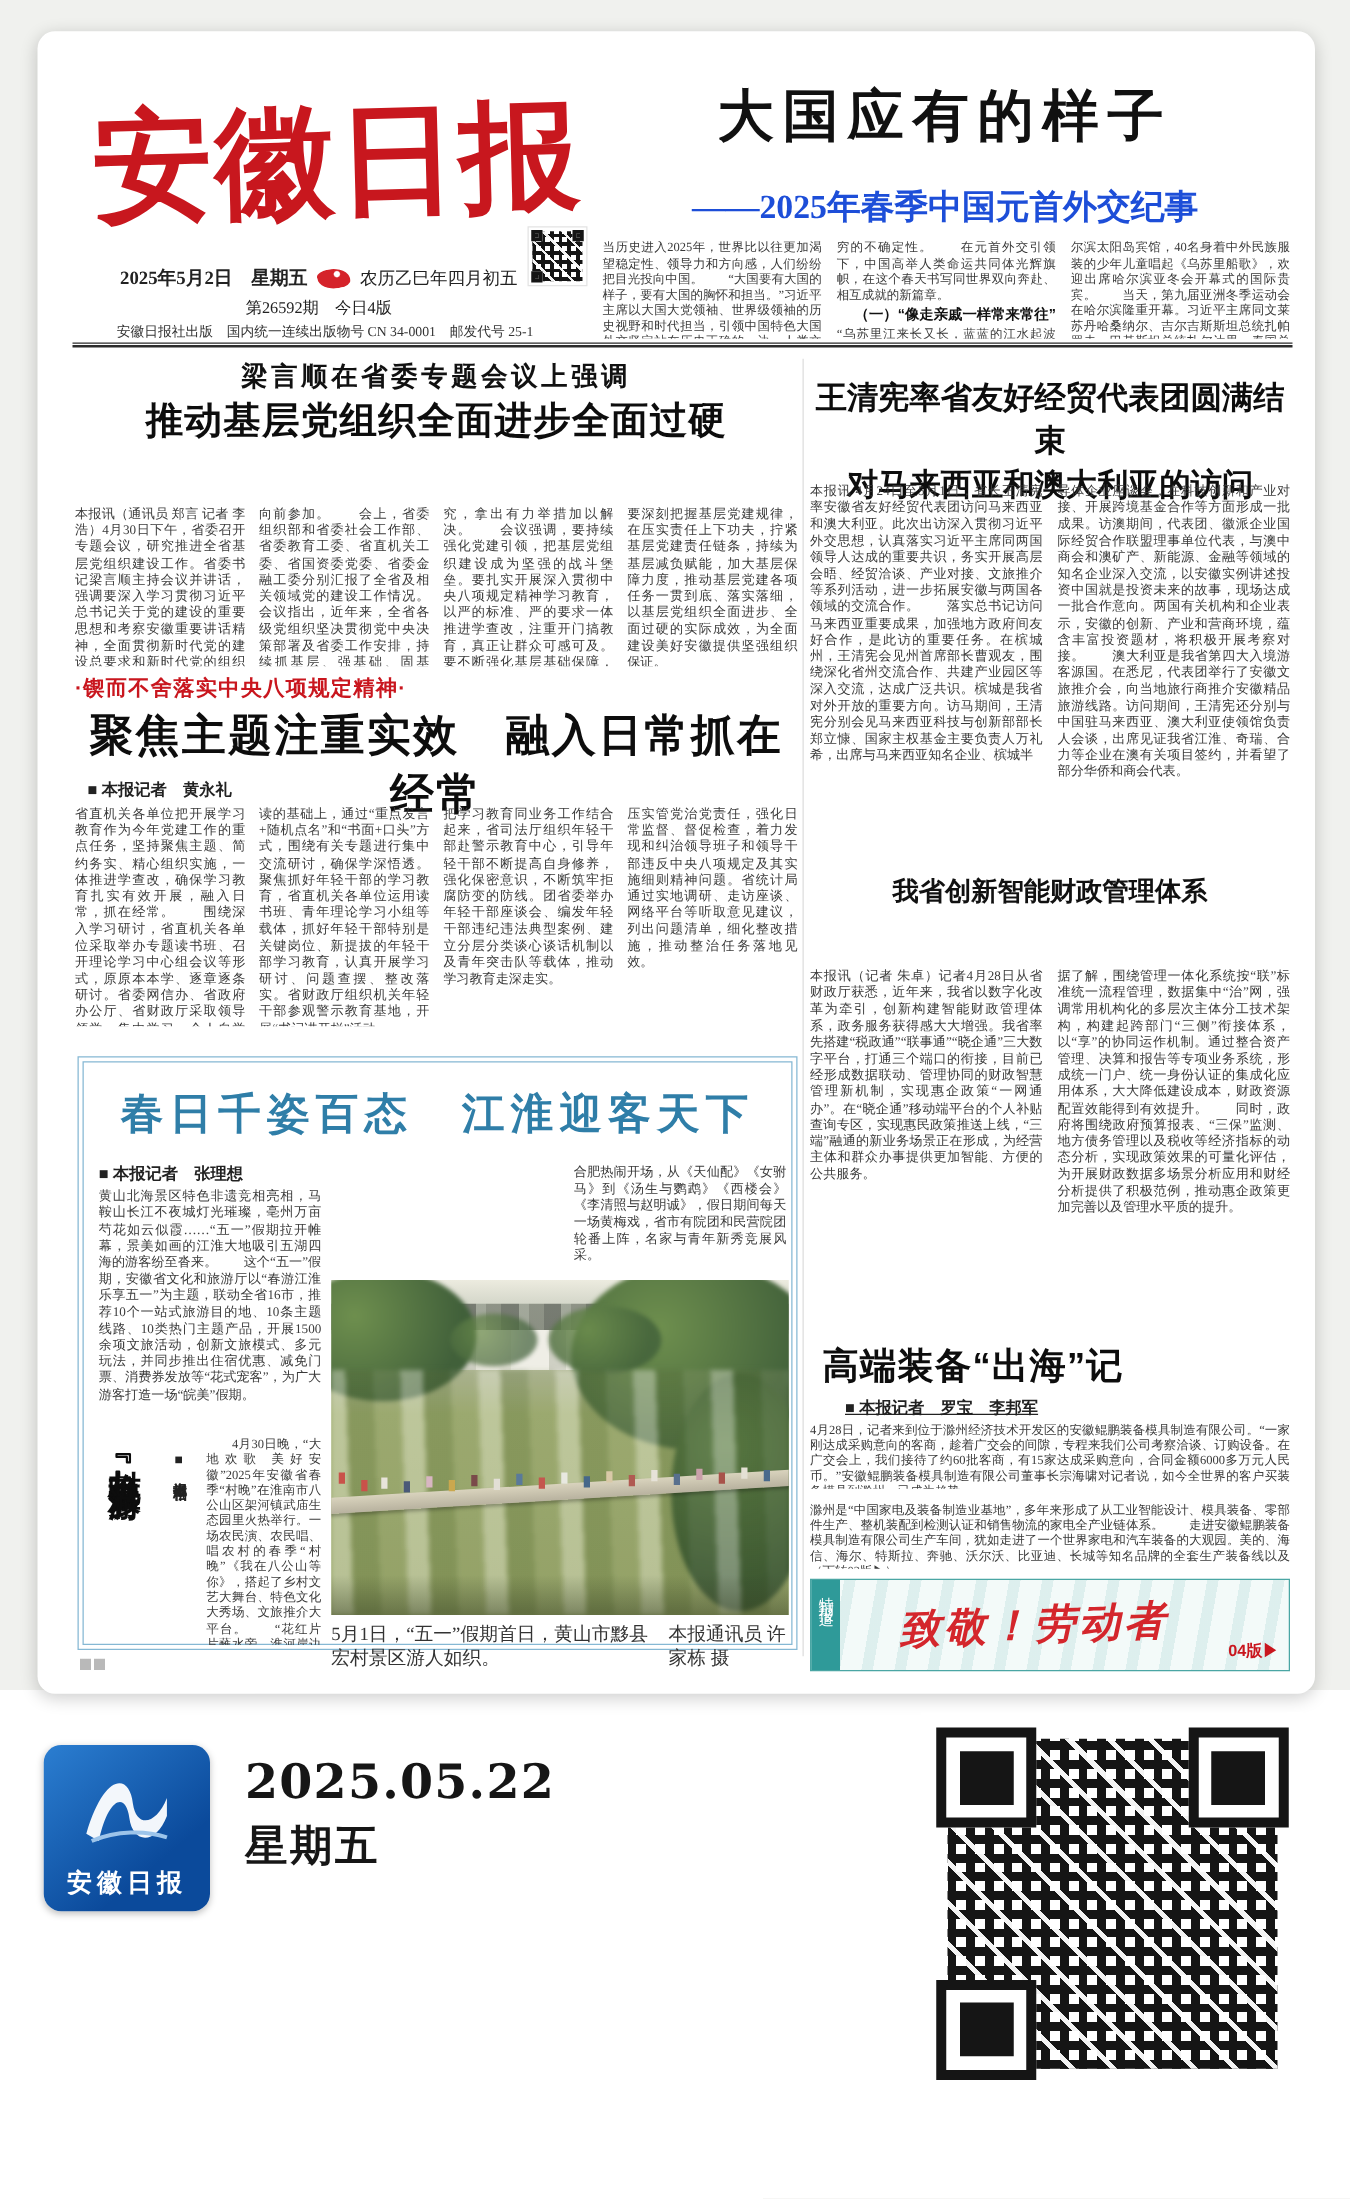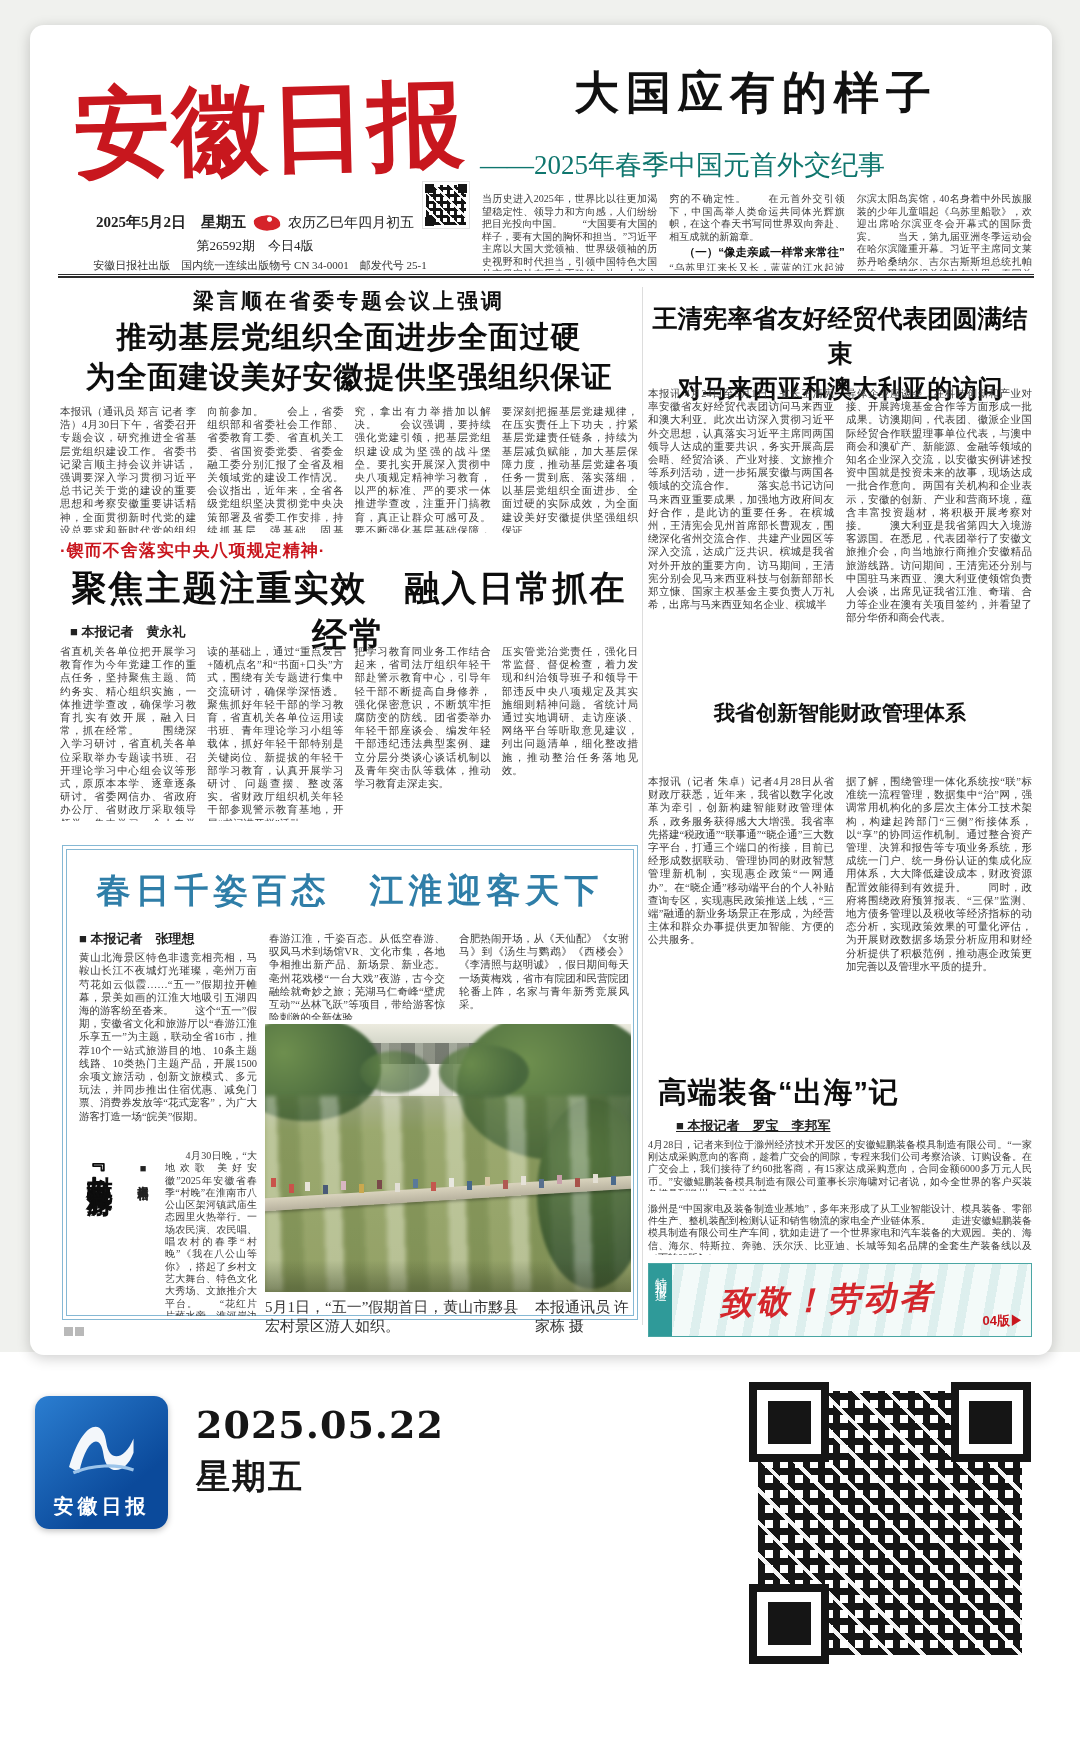--- a/index.html
+++ b/index.html
@@ -32,22 +32,22 @@
      repeating-linear-gradient(0deg,#151515 0 7px,transparent 7px 15px),
      repeating-linear-gradient(90deg,#151515 0 7px,transparent 7px 15px);}
   .fp{position:absolute;width:21%;height:21%;background:#fff;border:3px solid #151515;}
   .fp i{position:absolute;inset:17%;background:#151515;}
   .qr-big .fp{border-width:8px;}
   .fp.tl{left:4%;top:4%;} .fp.tr{right:4%;top:4%;} .fp.bl{left:4%;bottom:4%;}
   .qr-small{left:392px;top:156px;width:48px;height:48px;border:1px solid #e3e3e3;}
   
   .lead-title{position:absolute;left:450px;top:38px;width:552px;text-align:center;
               font-size:45px;font-weight:900;letter-spacing:7px;color:#111;}
-  .lead-sub{position:absolute;left:450px;top:122px;width:552px;
-            font-family:"Liberation Serif",serif;font-weight:400;font-size:27px;color:#0f766e;}
+  .lead-sub{position:absolute;left:450px;top:122px;width:552px;text-align:center;
+            font-family:"Liberation Serif",serif;font-weight:700;font-size:27px;color:#1d4ed8;}
   .cols{display:flex;overflow:hidden;}
   .col{flex:1;overflow:hidden;text-align:justify;color:#3a3a3a;
        font-family:"Liberation Serif",serif;}
   .lead-cols{position:absolute;left:452px;top:168px;width:550px;height:78px;gap:12px;}
   .lead-cols .col{font-size:10px;line-height:12.5px;}
   .subhead{display:block;font-family:"Liberation Sans",sans-serif;font-weight:700;
            font-size:11.5px;color:#111;margin:3px 0;text-align:right;}
   .mast-rule{position:absolute;left:28px;top:249px;width:976px;height:4px;
              border-top:1px solid #2c2c2c;border-bottom:2px solid #2c2c2c;}
   .vdiv{position:absolute;left:612px;top:262px;width:1px;height:1038px;background:#ddd;}
@@ -186,21 +186,20 @@
       </div>
       <div class="col">尔滨太阳岛宾馆，40名身着中外民族服装的少年儿童唱起《乌苏里船歌》，欢迎出席哈尔滨亚冬会开幕式的国际贵宾。　　当天，第九届亚洲冬季运动会在哈尔滨隆重开幕。习近平主席同文莱苏丹哈桑纳尔、吉尔吉斯斯坦总统扎帕罗夫、巴基斯坦总统扎尔达里、泰国总理佩通坦、韩国国会议长禹元植等亚洲多国领导人，共同见证这场冰雪盛会。（下转03版）</div>
     </div>
 
     <div class="mast-rule"></div>
     <div class="vdiv"></div>
 
     <div class="kicker-main">梁言顺在省委专题会议上强调</div>
     <div class="headline-main">
       <div>推动基层党组织全面进步全面过硬</div>
-      <div>为全面建设美好安徽提供坚强组织保证</div>
     </div>
     <div class="cols main-cols">
       <div class="col body-col">本报讯（通讯员 郑言 记者 李浩）4月30日下午，省委召开专题会议，研究推进全省基层党组织建设工作。省委书记梁言顺主持会议并讲话，强调要深入学习贯彻习近平总书记关于党的建设的重要思想和考察安徽重要讲话精神，全面贯彻新时代党的建设总要求和新时代党的组织路线，树牢大抓基层的鲜明导向，推动基层党组织全面进步、全面过硬，为奋力谱写中国式现代化安徽篇章提供坚强组织保证。省领导张西明、刘海泉、孙红梅、钱三雄、单</div>
       <div class="col body-col">向前参加。　　会上，省委组织部和省委社会工作部、省委教育工委、省直机关工委、省国资委党委、省委金融工委分别汇报了全省及相关领域党的建设工作情况。　　会议指出，近年来，全省各级党组织坚决贯彻党中央决策部署及省委工作安排，持续抓基层、强基础、固基本，推动基层党建工作取得新进展新成效，但在基层党组织标准化规范化建设、党员队伍教育管理、压实基层党建责任等方面还存在一些薄弱环节，要深入研</div>
       <div class="col body-col">究，拿出有力举措加以解决。　　会议强调，要持续强化党建引领，把基层党组织建设成为坚强的战斗堡垒。要扎实开展深入贯彻中央八项规定精神学习教育，以严的标准、严的要求一体推进学查改，注重开门搞教育，真正让群众可感可及。要不断强化基层基础保障，深化拓展党建引领基层治理，找准切入点、发力点，推进抓党建促乡村振兴，深化城市党建攻坚，把组织优势转化为发展优势。</div>
       <div class="col body-col">要深刻把握基层党建规律，在压实责任上下功夫，拧紧基层党建责任链条，持续为基层减负赋能，加大基层保障力度，推动基层党建各项任务一贯到底、落实落细，以基层党组织全面进步、全面过硬的实际成效，为全面建设美好安徽提供坚强组织保证。</div>
     </div>
 
     <div class="red-kicker">·锲而不舍落实中央八项规定精神·</div>
     <div class="study-title">聚焦主题注重实效　融入日常抓在经常</div>
@@ -240,21 +239,20 @@
       <div class="banner-page">04版▶</div>
     </div>
 
     <div class="fbox">
       <div class="fbox-inner"></div>
       <div class="f-title">春日千姿百态　江淮迎客天下</div>
       <div class="f-col f-col1">
         <span class="byline">■ 本报记者　张理想</span>
         <span>黄山北海景区特色非遗竞相亮相，马鞍山长江不夜城灯光璀璨，亳州万亩芍花如云似霞……“五一”假期拉开帷幕，景美如画的江淮大地吸引五湖四海的游客纷至沓来。　　这个“五一”假期，安徽省文化和旅游厅以“春游江淮 乐享五一”为主题，联动全省16市，推荐10个一站式旅游目的地、10条主题线路、10类热门主题产品，开展1500余项文旅活动，创新文旅模式、多元玩法，并同步推出住宿优惠、减免门票、消费券发放等“花式宠客”，为广大游客打造一场“皖美”假期。</span>
       </div>
-      <div class="f-col f-col2">春游江淮，千姿百态。从低空春游、驭风马术到场馆VR、文化市集，各地争相推出新产品、新场景、新业态。亳州花戏楼“一台大戏”夜游，古今交融绘就奇妙之旅；芜湖马仁奇峰“壁虎互动”“丛林飞跃”等项目，带给游客惊险刺激的全新体验。</div>
       <div class="f-col f-col3">合肥热闹开场，从《天仙配》《女驸马》到《汤生与鹦鹉》《西楼会》《李清照与赵明诚》，假日期间每天一场黄梅戏，省市有院团和民营院团轮番上阵，名家与青年新秀竞展风采。</div>
 
       <div class="v-title">『村晚』带火乡村游</div>
       <div class="v-byline">■ 本报记者 柏松</div>
       <div class="f-col f-side">
         <span>　　4月30日晚，“大地欢歌 美好安徽”2025年安徽省春季“村晚”在淮南市八公山区架河镇武庙生态园里火热举行。一场农民演、农民唱、唱农村的春季“村晚”《我在八公山等你》，搭起了乡村文艺大舞台、特色文化大秀场、文旅推介大平台。　　“花红片片蘸水旁，淮河岸边是家乡，黝黑‘金子’地下躺，火红‘闪电’空中……”</span>
         
       </div>
 
       <div class="photo">

